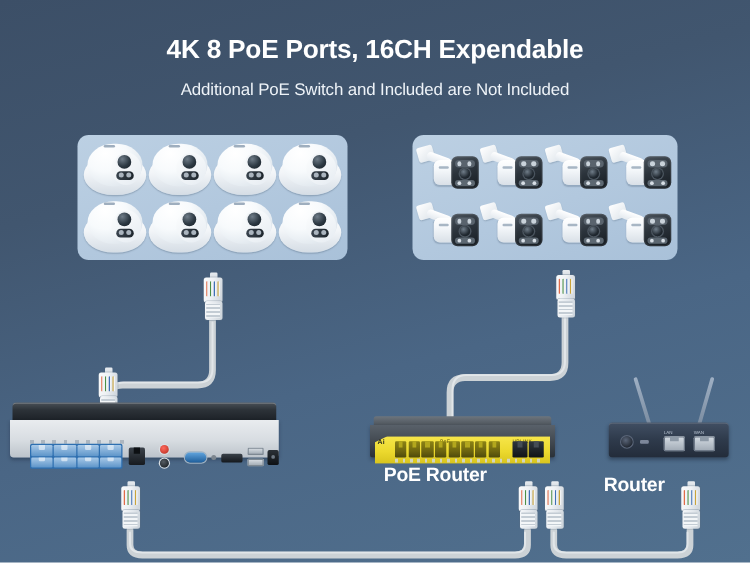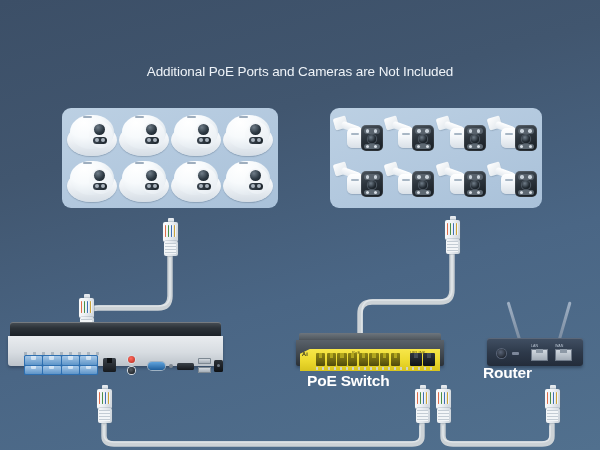--- a/index.html
+++ b/index.html
@@ -258,28 +258,29 @@
   #router .rl1{ left:44px; } #router .rl2{ left:68px; }
   .antenna { position:absolute; width:2.6px; border-radius:2px;
     background:linear-gradient(180deg,#9fb0c4,#76879b); transform-origin:bottom center; }
   #ant1 { left:520px; top:300px; height:46px; transform:rotate(-17deg); }
   #ant2 { left:556px; top:300px; height:46px; transform:rotate(16deg); }
 
   
   .dev-label { position:absolute; font-size:15.5px; font-weight:bold; color:#ffffff; letter-spacing:-0.2px; }
   #label-nvr { left:133px; top:372px; }
   #label-switch { left:307px; top:372px; }
-  #label-router { left:483px; top:364px; }
+  #label-router { left:483px; top:380px; }
 </style>
 </head>
 <body>
 
 <div class="stage">
 
-  <div class="subtitle">Additional PoE Ports and Cameras are Not Included</div>
+  <div class="title">4K 8 PoE Ports, 16CH Expendable</div>
+  <div class="subtitle">Additional PoE Switch and Included are Not Included</div>
 
   <svg class="cable-svg" viewBox="0 0 600 450">
     <g fill="none" stroke="#ccd2d6" stroke-width="5.4" stroke-linecap="round">
 
       <path d="M170,256 L170,296 Q170,308 158,308 L98,308 Q86,308 86,320 L86,334"></path>
 
       <path d="M452,252 L452,290 Q452,302 440,302 L372,302 Q360,302 360,314 L360,334"></path>
 
       <path d="M104,424 L104,436 Q104,444 114,444 L412,444 Q422,444 422,436 L422,424"></path>
 
@@ -635,21 +636,21 @@
         <div class="yport"></div>
         <div class="yport"></div>
       </div>
       <div class="uplinks">
         <div class="bport"></div>
         <div class="bport"></div>
       </div>
       <div class="leds"></div>
     </div>
   </div>
-  <div class="dev-label" id="label-switch">PoE Switch</div>
+  <div class="dev-label" id="label-switch">PoE Router</div>
 
   <div class="antenna" id="ant1"></div>
   <div class="antenna" id="ant2"></div>
   <div id="router">
     <div class="body">
       <div class="pwrjack"></div>
       <div class="reset"></div>
       <div class="rlabel rl1">LAN</div>
       <div class="rlabel rl2">WAN</div>
       <div class="rport rp1"></div>

